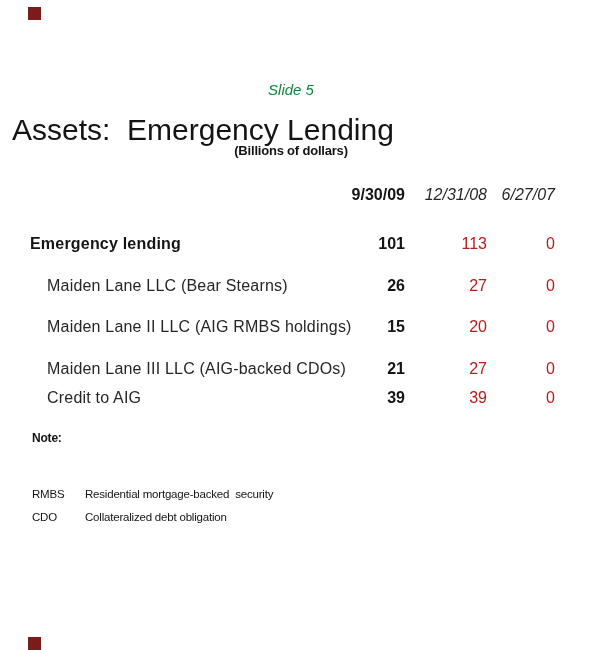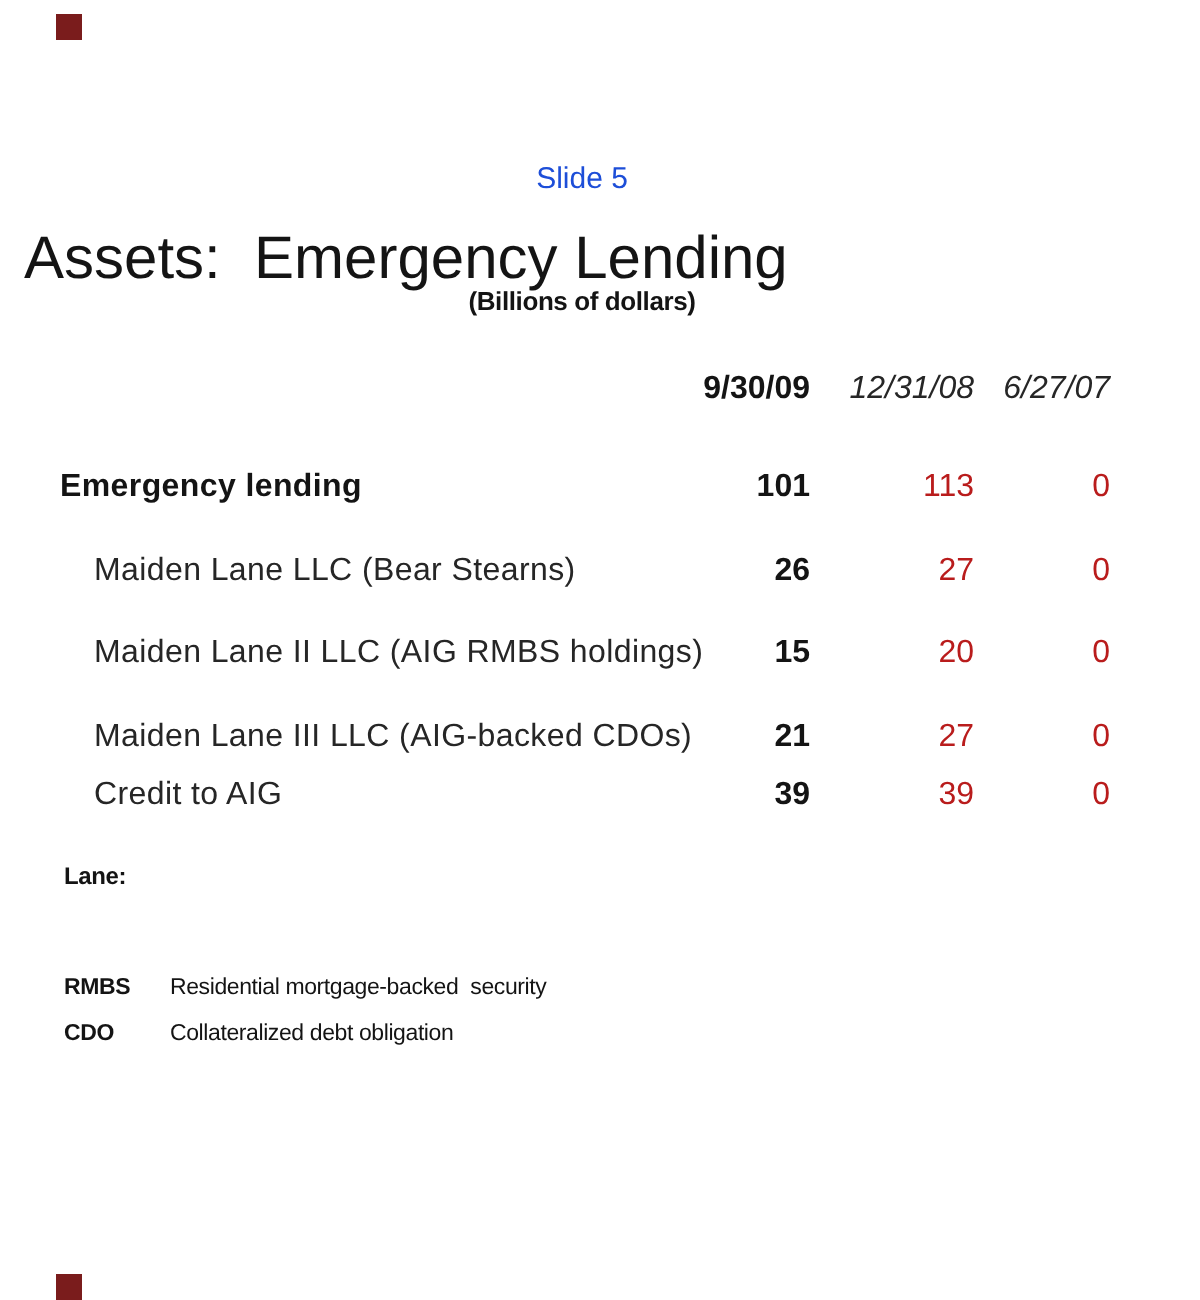--- a/index.html
+++ b/index.html
@@ -21,21 +21,22 @@
   .corner-marker.top { top: 7px; }
   .corner-marker.bottom { top: 637px; }
 
   .slide-number {
     position: absolute;
     top: 81px;
     left: 0;
     width: 582px;
     text-align: center;
     font-size: 15px;
-    color: #1d4ed8;
+    color: #15803d;
+    font-style: italic;
   }
   .title {
     position: absolute;
     top: 101px;
     left: 0;
     width: 582px;
     margin: 12px;
     text-align: left;
     font-size: 30px;
     font-weight: 400;
@@ -86,21 +87,21 @@
     letter-spacing: -0.2px;
     color: #141414;
   }
   .gloss-row { position: absolute; left: 0; width: 600px; height: 15px; }
   .gloss-row.g0 { top: 488px; }
   .gloss-row.g1 { top: 511px; }
   .gloss-term {
     position: absolute;
     left: 32px;
     font-size: 11.5px;
-    font-weight: 700;
+    font-weight: 400;
     letter-spacing: -0.2px;
     color: #141414;
   }
   .gloss-def {
     position: absolute;
     left: 85px;
     font-size: 11.5px;
     font-weight: 400;
     letter-spacing: -0.2px;
     white-space: pre;
@@ -157,21 +158,21 @@
 
     <div class="trow" style="top:388px">
       <span class="label">Credit to AIG</span>
       <span class="num n1">39</span>
       <span class="num n2">39</span>
       <span class="num n3">0</span>
     </div>
 
   </div>
 
-  <div class="note-label">Lane:</div>
+  <div class="note-label">Note:</div>
 
   <div class="glossary">
     <div class="gloss-row g0">
       <span class="gloss-term">RMBS</span>
       <span class="gloss-def">Residential mortgage-backed  security</span>
     </div>
     <div class="gloss-row g1">
       <span class="gloss-term">CDO</span>
       <span class="gloss-def">Collateralized debt obligation</span>
     </div>

